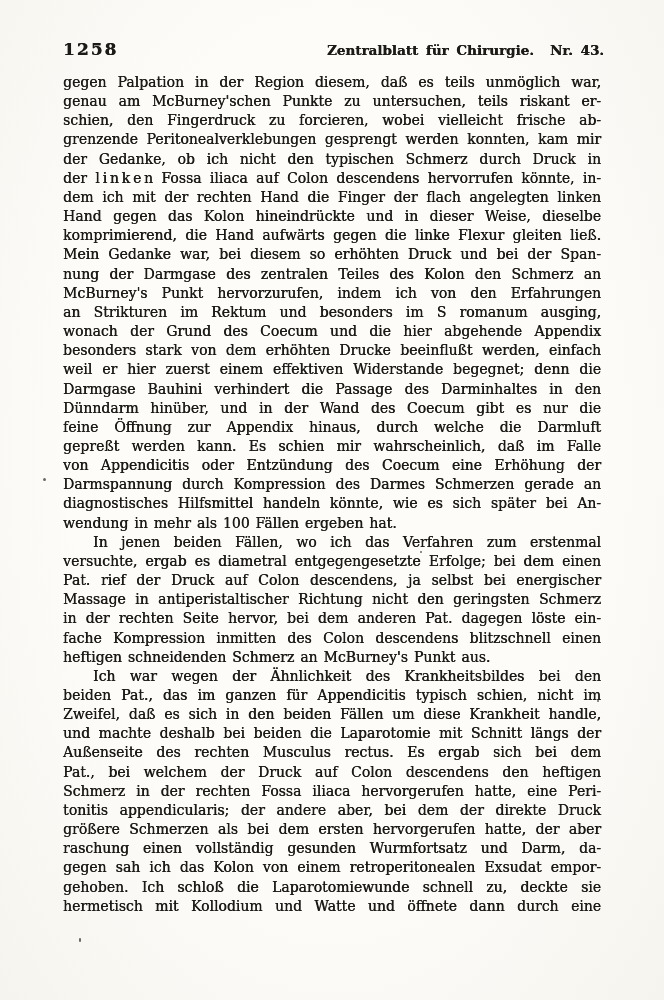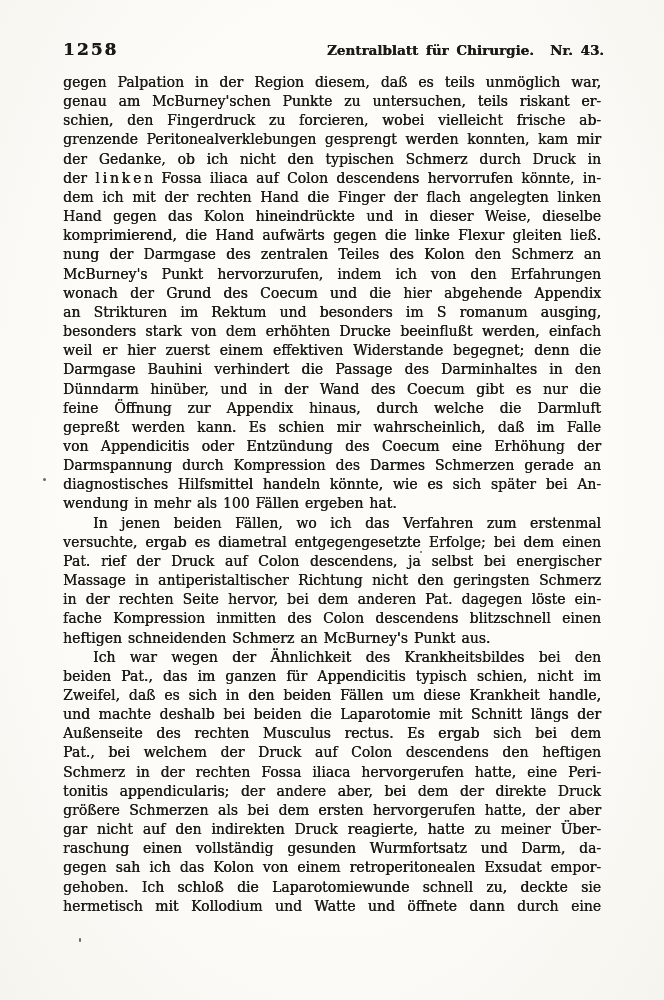--- a/index.html
+++ b/index.html
@@ -79,24 +79,25 @@
   <div class="body" id="body-text">
       <div class="line">gegen Palpation in der Region diesem, daß es teils unmöglich war,</div>
       <div class="line">genau am McBurney'schen Punkte zu untersuchen, teils riskant er-</div>
       <div class="line">schien, den Fingerdruck zu forcieren, wobei vielleicht frische ab-</div>
       <div class="line">grenzende Peritonealverklebungen gesprengt werden konnten, kam mir</div>
       <div class="line">der Gedanke, ob ich nicht den typischen Schmerz durch Druck in</div>
       <div class="line">der l i n k e n Fossa iliaca auf Colon descendens hervorrufen könnte, in-</div>
       <div class="line">dem ich mit der rechten Hand die Finger der flach angelegten linken</div>
       <div class="line">Hand gegen das Kolon hineindrückte und in dieser Weise, dieselbe</div>
       <div class="line">komprimierend, die Hand aufwärts gegen die linke Flexur gleiten ließ.</div>
+      <div class="line">Mein Gedanke war, bei diesem so erhöhten Druck und bei der Span-</div>
       <div class="line">nung der Darmgase des zentralen Teiles des Kolon den Schmerz an</div>
       <div class="line">McBurney's Punkt hervorzurufen, indem ich von den Erfahrungen</div>
+      <div class="line">an Strikturen im Rektum und besonders im S romanum ausging,</div>
       <div class="line">wonach der Grund des Coecum und die hier abgehende Appendix</div>
-      <div class="line">an Strikturen im Rektum und besonders im S romanum ausging,</div>
       <div class="line">besonders stark von dem erhöhten Drucke beeinflußt werden, einfach</div>
       <div class="line">weil er hier zuerst einem effektiven Widerstande begegnet; denn die</div>
       <div class="line">Darmgase Bauhini verhindert die Passage des Darminhaltes in den</div>
       <div class="line">Dünndarm hinüber, und in der Wand des Coecum gibt es nur die</div>
       <div class="line">feine Öffnung zur Appendix hinaus, durch welche die Darmluft</div>
       <div class="line">gepreßt werden kann. Es schien mir wahrscheinlich, daß im Falle</div>
       <div class="line">von Appendicitis oder Entzündung des Coecum eine Erhöhung der</div>
       <div class="line">Darmspannung durch Kompression des Darmes Schmerzen gerade an</div>
       <div class="line">diagnostisches Hilfsmittel handeln könnte, wie es sich später bei An-</div>
       <div class="line flush">wendung in mehr als 100 Fällen ergeben hat.</div>
@@ -109,21 +110,20 @@
       <div class="line flush">heftigen schneidenden Schmerz an McBurney's Punkt aus.</div>
       <div class="line indent">Ich war wegen der Ähnlichkeit des Krankheitsbildes bei den</div>
       <div class="line">beiden Pat., das im ganzen für Appendicitis typisch schien, nicht im</div>
       <div class="line">Zweifel, daß es sich in den beiden Fällen um diese Krankheit handle,</div>
       <div class="line">und machte deshalb bei beiden die Laparotomie mit Schnitt längs der</div>
       <div class="line">Außenseite des rechten Musculus rectus. Es ergab sich bei dem</div>
       <div class="line">Pat., bei welchem der Druck auf Colon descendens den heftigen</div>
       <div class="line">Schmerz in der rechten Fossa iliaca hervorgerufen hatte, eine Peri-</div>
       <div class="line">tonitis appendicularis; der andere aber, bei dem der direkte Druck</div>
       <div class="line">größere Schmerzen als bei dem ersten hervorgerufen hatte, der aber</div>
-      <div class="line">gar nicht auf den indirekten Druck reagierte, hatte zu meiner Über-</div>
       <div class="line">raschung einen vollständig gesunden Wurmfortsatz und Darm, da-</div>
       <div class="line">gegen sah ich das Kolon von einem retroperitonealen Exsudat empor-</div>
       <div class="line">gehoben. Ich schloß die Laparotomiewunde schnell zu, deckte sie</div>
       <div class="line">hermetisch mit Kollodium und Watte und öffnete dann durch eine</div>
     </div>
 
   <div class="speckle" style="left:43px;top:478px;width:3px;height:3px;"></div>
   <div class="speckle" style="left:420px;top:551px;width:2px;height:2px;"></div>
   <div class="speckle" style="left:597px;top:700px;width:2px;height:2px;"></div>
   <div class="speckle" style="left:79px;top:938px;width:2px;height:4px;border-radius:1px;"></div>

